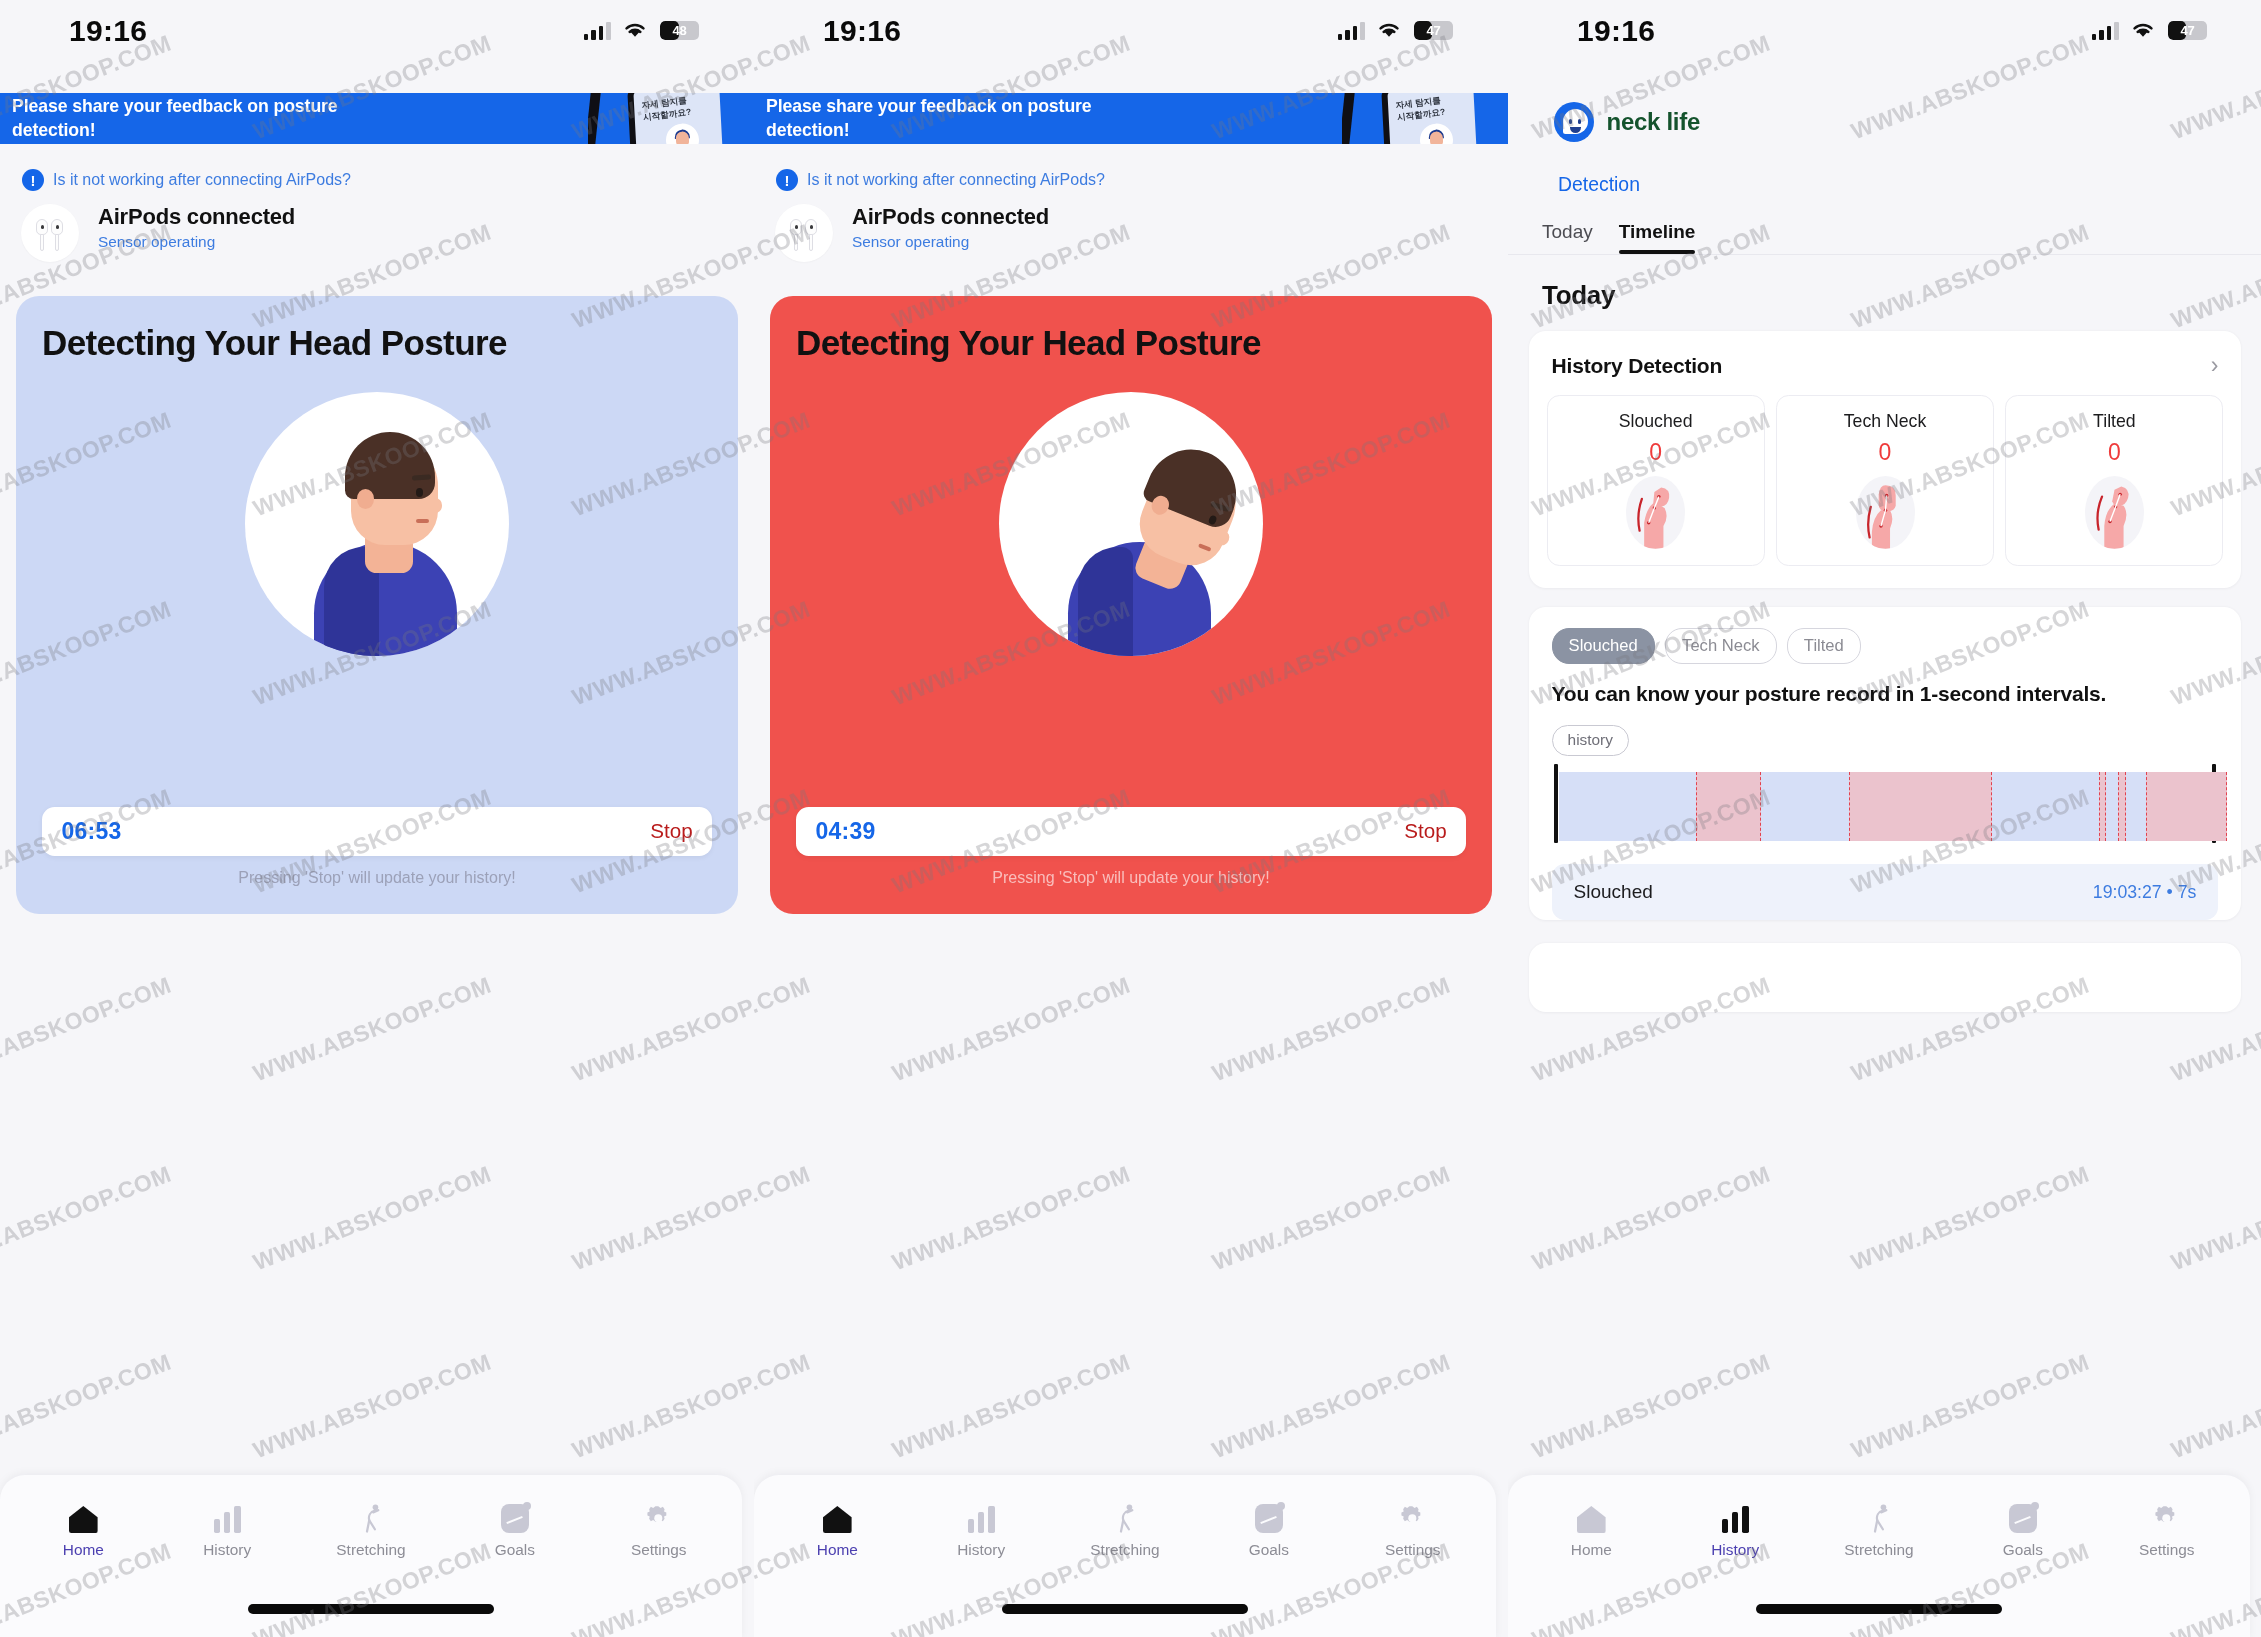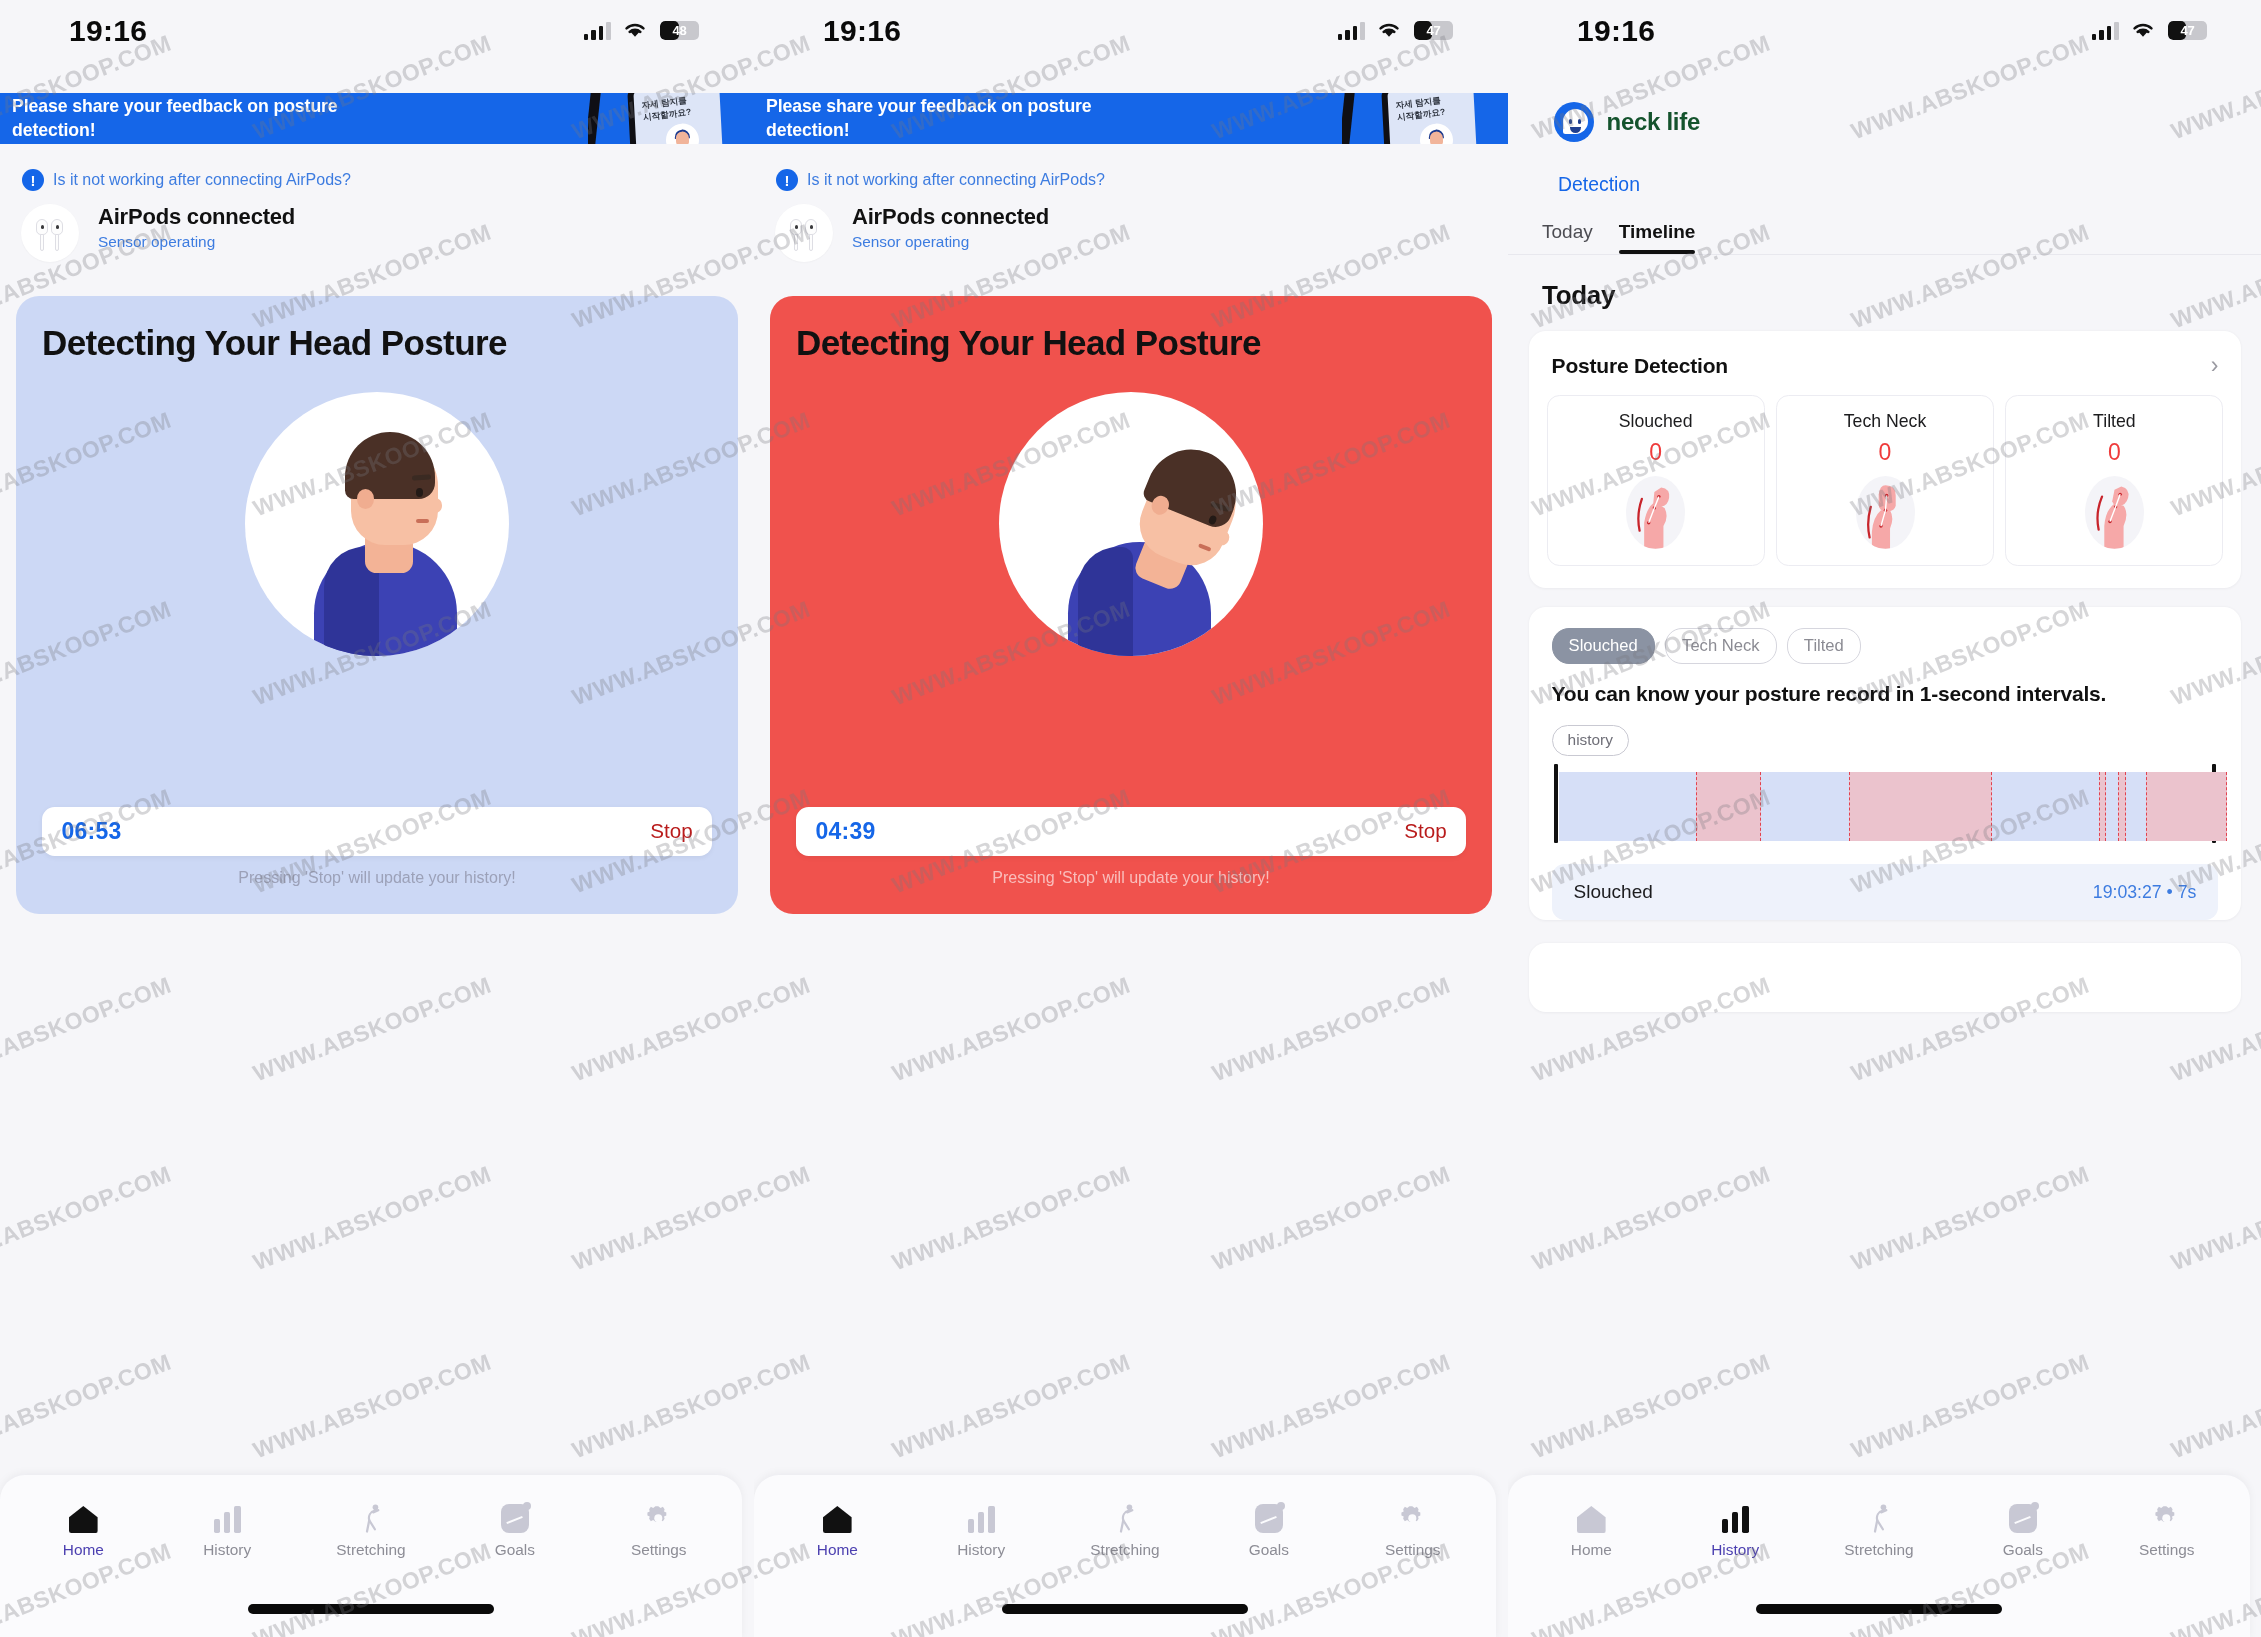--- a/index.html
+++ b/index.html
@@ -507,21 +507,21 @@
     <div class="tabs">
       <span class="tab">Today</span>
       <span class="tab active">Timeline</span>
     </div>
     <div class="tabs-rule"></div>
 
     <div class="today-h">Today</div>
 
     <div class="card">
       <div class="card-head">
-        <span class="card-title">Posture Detection</span>
+        <span class="card-title">History Detection</span>
         <span class="chev">›</span>
       </div>
       <div class="pd-grid">
         <div class="pd-cell">
           <span class="pd-label">Slouched</span>
           <span class="pd-count">0</span>
           <span class="pd-ill">
             <svg width="59" height="73" viewBox="0 0 104 128">
               <path d="M62 20 q16 2 14 18 q-2 14 -14 16 q-10 2 -14 -6 l2 -20 z" fill="#f6a8a8"></path>
               <path d="M50 46 q-14 10 -18 36 l0 46 l34 0 l0 -40 q10 -16 2 -32 z" fill="#f6a8a8"></path>

